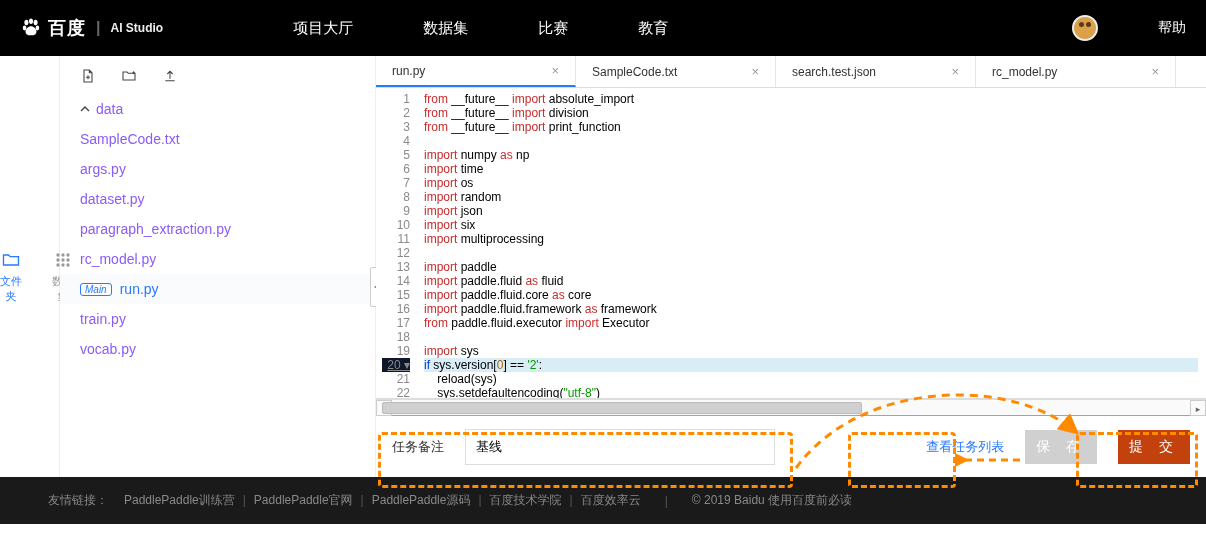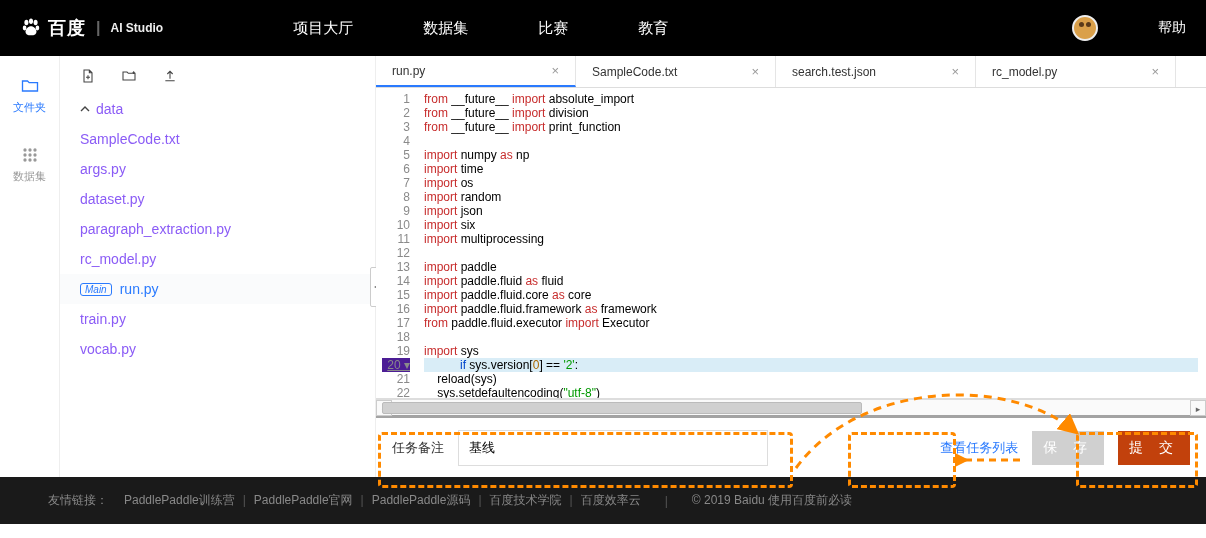--- a/index.html
+++ b/index.html
@@ -12,21 +12,21 @@
 .logo-ai { font-size:12px; color:#eee; }
 .nav { display:flex; gap:70px; margin-left:130px; }
 .nav-item { color:#fff; font-size:15px; cursor:pointer; }
 .header-right { margin-left:auto; display:flex; align-items:center; gap:60px; }
 .avatar { width:26px; height:26px; border-radius:50%; background:#daa04a; border:2px solid #eee; position:relative; overflow:hidden; }
 .avatar::before { content:""; position:absolute; top:5px; left:5px; width:5px; height:5px; border-radius:50%; background:#5a3a1a; }
 .avatar::after { content:""; position:absolute; top:5px; right:5px; width:5px; height:5px; border-radius:50%; background:#5a3a1a; }
 .help { color:#fff; font-size:14px; cursor:pointer; }
 
 .workspace { display:flex; height:421px; background:#fff; }
-.sidebar { width:60px; border-right:1px solid #eee; display:flex; flex-direction:column; align-items:center; padding-top:20px; gap:30px; }
+.sidebar { width:60px; border-right:1px solid #eee; display:flex; flex-direction:row; align-items:center; padding-top:20px; gap:30px; }
 .side-item { text-align:center; font-size:11px; color:#999; cursor:pointer; }
 .side-item.active { color:#2a7afe; }
 .side-icon { width:22px; height:20px; margin:0 auto 4px; display:block; }
 
 .filetree { width:316px; border-right:1px solid #eee; display:flex; flex-direction:column; }
 .tree-tools { display:flex; gap:25px; padding:12px 20px 6px; }
 .tool-icn { width:16px; height:16px; color:#444; cursor:pointer; }
 .tree-list { padding:4px 0; overflow:auto; }
 .tree-item { padding:7px 20px; font-size:14px; color:#8b5cf6; cursor:pointer; display:flex; align-items:center; gap:6px; }
 .caret { width:10px; height:10px; display:inline-block; }
@@ -34,35 +34,35 @@
 .tree-item.active { color:#2a7afe; background:#fafbfc; }
 
 .editor-panel { flex:1; display:flex; flex-direction:column; position:relative; }
 .tabs { display:flex; border-bottom:1px solid #ddd; height:32px; }
 .tab { flex:1; padding:0 16px; display:flex; align-items:center; justify-content:space-between; font-size:12px; color:#333; border-right:1px solid #e5e5e5; cursor:pointer; max-width:200px; }
 .tab.active { border-bottom:2px solid #2a7afe; }
 .tab-close { color:#999; font-size:13px; cursor:pointer; }
 .code-area { flex:1; display:flex; font-family:Consolas,Monaco,monospace; font-size:12px; line-height:14px; overflow:auto; background:#fff; position:relative; border-bottom:1px solid #ddd; }
 .gutter { width:40px; text-align:right; padding:4px 6px; color:#8a8a8a; background:#fff; user-select:none; }
 .gutter div { height:14px; }
-.gutter-line.active { background:#4c1d95;text-decoration:underline; }
+.gutter-line.active { background:#0f172a;text-decoration:underline; }
 .code { padding:4px 8px; flex:1; white-space:pre; }
 .code-line { height:14px; }
-.code-line.active-line { background:#d9edf7;padding-left:36px; }
+.code-line.active-line { background:#d9edf7; }
 .k-red { color:#c72c2c; }
 .k-blue { color:#0044cc; }
 .k-str { color:#090; }
 .k-num { color:#a60; }
 .collapse-handle { position:absolute; left:-6px; top:50%; width:12px; height:40px; border:1px solid #ccc; background:#fff; display:flex; align-items:center; justify-content:center; font-size:8px; color:#666; cursor:pointer; border-radius:2px; }
 .hscroll { height:16px; border-top:1px solid #ddd; position:relative; background:#fafafa; }
 .hscroll-thumb { position:absolute; left:6px; top:2px; height:12px; width:480px; background:#d0d0d0; border:1px solid #bbb; border-radius:2px; }
 .hscroll-btn { position:absolute; top:0; width:16px; height:16px; text-align:center; font-size:9px; line-height:16px; color:#666; border:1px solid #ccc; }
 .hscroll-btn.l { left:0; } .hscroll-btn.r { right:0; }
 
-.bottom-bar { height:62px; border-top:3px solid #a3a3a3; display:flex; align-items:center; padding:0 16px; gap:14px; }
+.bottom-bar { height:62px; border-top:1px solid #a3a3a3; display:flex; align-items:center; padding:0 16px; gap:21px; }
 .note-label { font-size:13px; color:#333; }
 .note-input { width:310px; height:36px; border:1px solid #ddd; padding:0 10px; font-size:13px; }
 .spacer { flex:1; }
 .link-tasks { color:#2a7afe; font-size:13px; cursor:pointer; }
 .btn { height:34px; padding:0 11px; font-size:14px; letter-spacing:6px; border:none; cursor:pointer; }
 .btn-save { background:#d0d0d0; color:#fff; }
 .btn-submit { background:#c2410c; color:#fff; }
 
 .dash { position:absolute; border:3px dashed #ff8a00; border-radius:4px; pointer-events:none; z-index:50; }
 .dash1 { left:378px; top:432px; width:415px; height:56px; }

